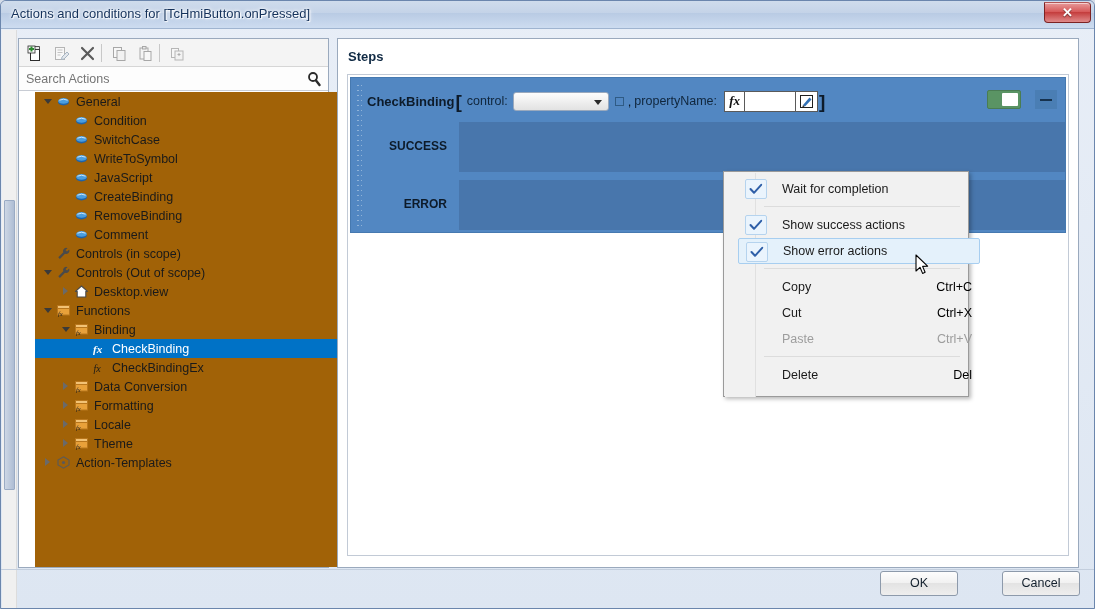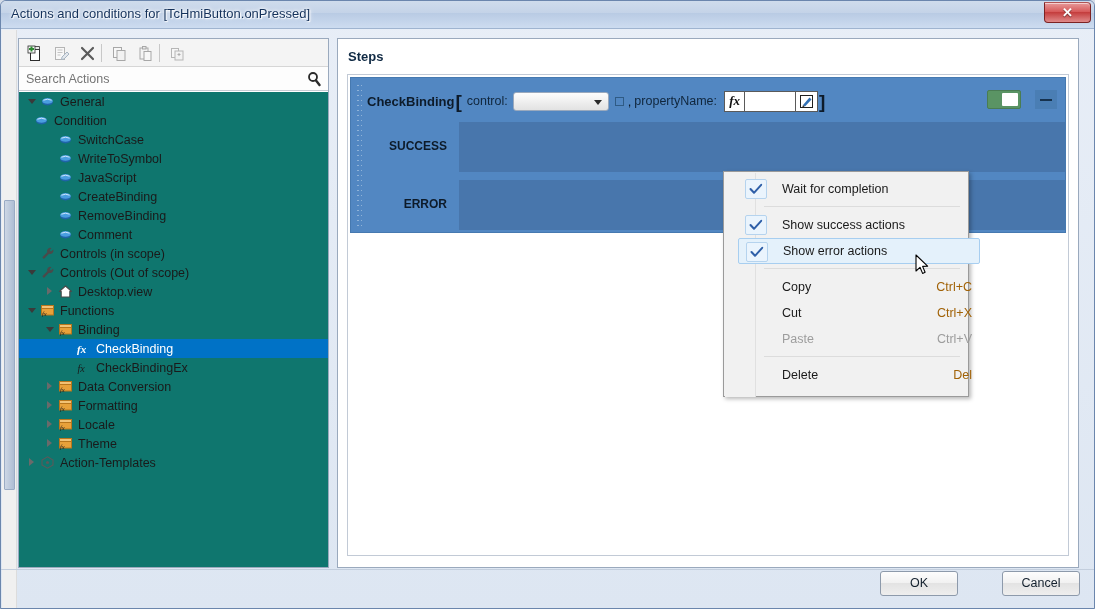--- a/index.html
+++ b/index.html
@@ -108,23 +108,23 @@
     font-family: "Liberation Sans", sans-serif;
     font-size: 12.5px;
     color: #666;
   }
   #search-icon {
     position: absolute; right: 7px; top: 4px;
     width: 14px; height: 16px;
   }
 
   #tree {
-    position: absolute; left: 0; top: 53px;
+    position: absolute; left: 16px; top: 53px;
     width: 309px; height: 475px;
-    background: #0f766e;
+    background: #a16207;
     overflow: hidden;
   }
   .node {
     position: relative;
     height: 19px;
     display: flex; align-items: center;
     white-space: nowrap;
     cursor: default;
     font-size: 12.5px;
     color: #1a1a1a;
@@ -338,21 +338,21 @@
     display: flex; align-items: center; justify-content: center;
   }
   .ctx-check.none { border-color: transparent; background: transparent; }
   .ctx-label {
     position: absolute; left: 44px;
     font-size: 12.5px; color: #1a1a1a;
   }
   .ctx-label.dis { color: #9d9d9d; }
   .ctx-accel {
     position: absolute; right: 10px;
-    font-size: 12.5px; color: #a16207;
+    font-size: 12.5px; color: #000000;
   }
   .ctx-accel.dis { color: #9d9d9d; }
   .ctx-sep {
     position: absolute; left: 40px;
     width: 196px; height: 1px;
     background: #dcdcdc;
   }
 
   
   #cursor {
@@ -456,21 +456,21 @@
           </span>
           <span class="ico">
             <svg width="15" height="15" viewBox="0 0 15 15">
               <ellipse cx="7.5" cy="8.6" rx="5.4" ry="2.8" fill="#1f63a8"></ellipse>
               <ellipse cx="7.5" cy="6.9" rx="5.4" ry="2.8" fill="#4a9ee0"></ellipse>
               <path d="M3.4 6.2 Q7.5 4.2 11.6 6.2" stroke="#cde6fb" stroke-width="1" fill="none"></path>
             </svg>
           </span>
           <span class="lbl">General</span>
         </div>
-        <div class="node" style="">
+        <div class="node" style="padding-left: 24px;">
           <span class="arrow "></span>
           <span class="ico">
             <svg width="15" height="15" viewBox="0 0 15 15">
               <ellipse cx="7.5" cy="8.6" rx="5.4" ry="2.8" fill="#1f63a8"></ellipse>
               <ellipse cx="7.5" cy="6.9" rx="5.4" ry="2.8" fill="#4a9ee0"></ellipse>
               <path d="M3.4 6.2 Q7.5 4.2 11.6 6.2" stroke="#cde6fb" stroke-width="1" fill="none"></path>
             </svg>
           </span>
           <span class="lbl">Condition</span>
         </div>

